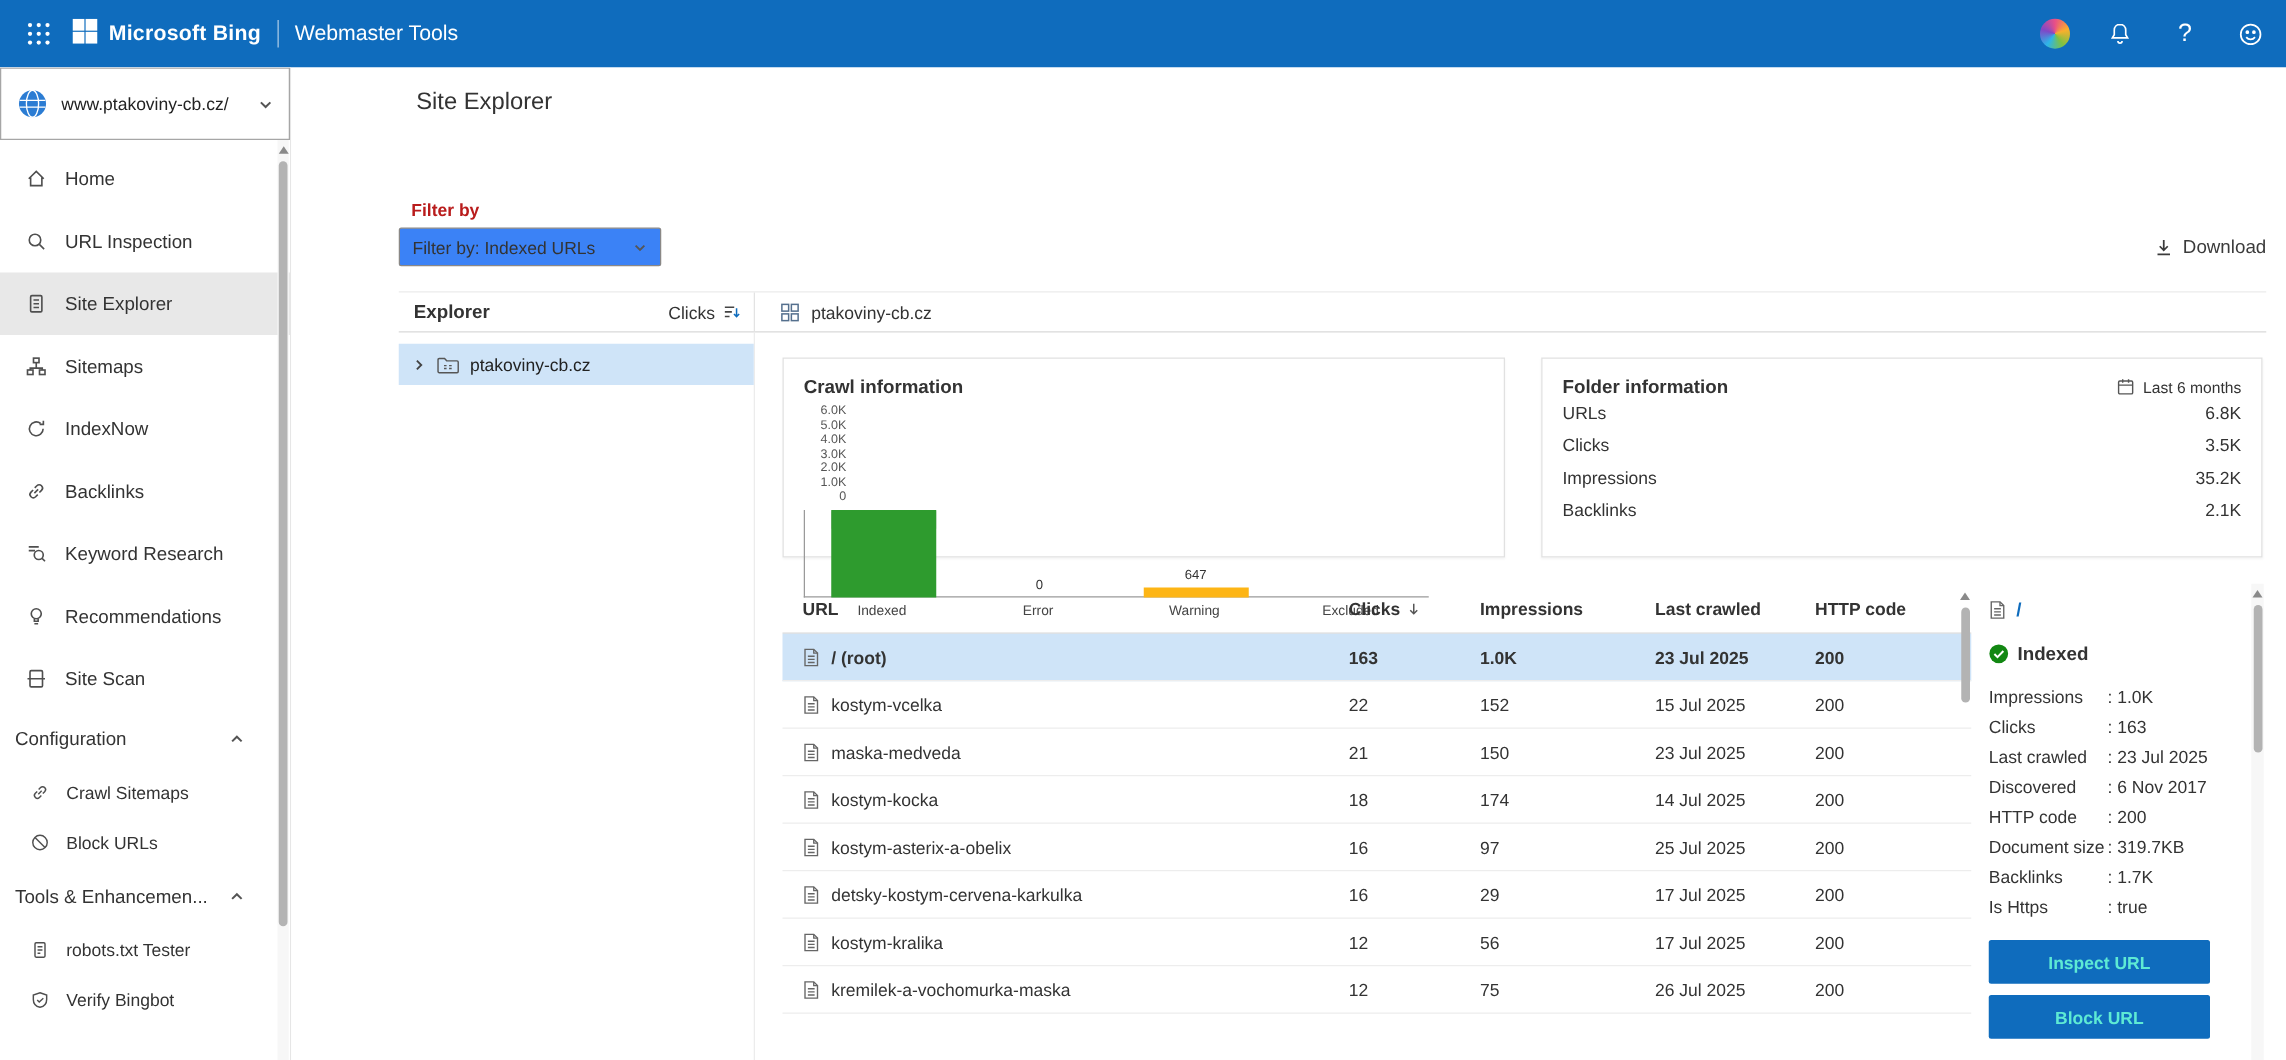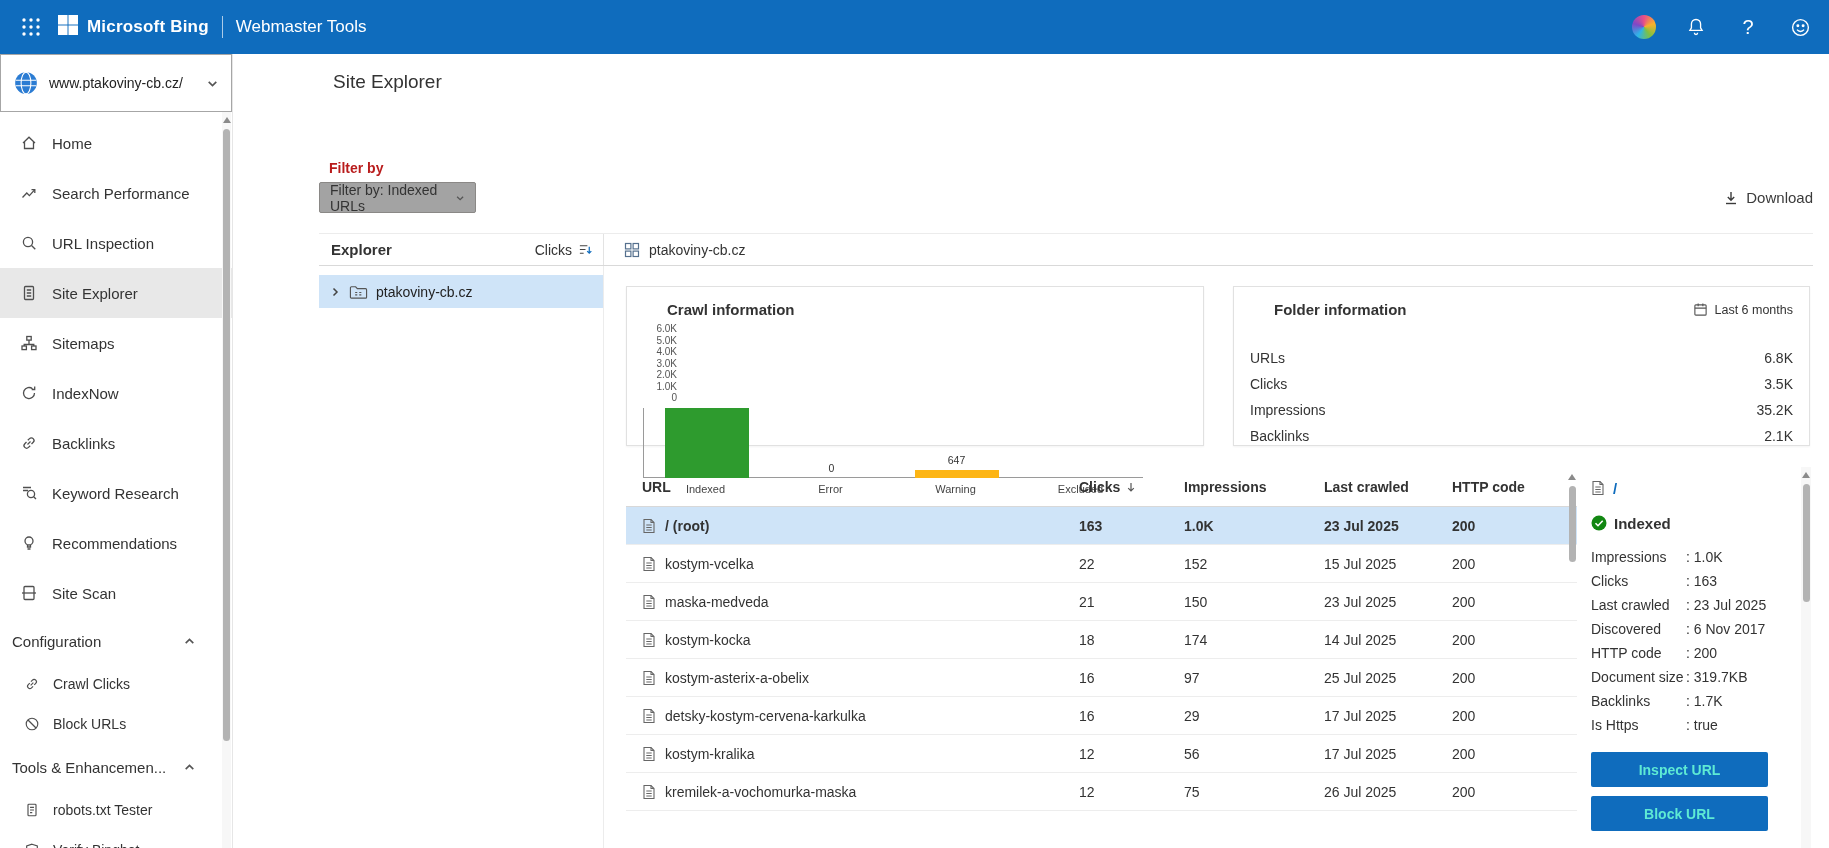--- a/index.html
+++ b/index.html
@@ -41,63 +41,63 @@
   .nav-icon { width:18px; height:18px; display:flex; align-items:center; justify-content:center; flex:none; }
 
   .v-scrollbar { position:absolute; top:58px; right:1px; bottom:0; width:9px; background:#f7f7f7; }
   .sb-up { width:0; height:0; border-left:4px solid transparent; border-right:4px solid transparent;
     border-bottom:6px solid #8a8a8a; margin:5px auto 0; }
   .sb-thumb { width:7px; margin:6px auto 0; background:#b3b3b3; border-radius:4px; }
 
   
   .page-title { position:absolute; left:100px; top:17px; font-size:19px; font-weight:400; color:#333; }
   .filter-label { position:absolute; left:96px; top:106px; font-size:14px; font-weight:700; color:#b91c1c; }
-  .filter-dd { position:absolute; left:86px; top:128px; width:157px; height:31px; border:1px solid #8a8886;
+  .filter-dd { position:absolute; left:86px; top:128px; width:210px; height:31px; border:1px solid #8a8886;
     border-radius:2px; display:flex; align-items:center; justify-content:space-between;
-    padding:0 10px; font-size:14px; color:#333; background:#a3a3a3; cursor:pointer; }
+    padding:0 10px; font-size:14px; color:#333; background:#3b82f6; cursor:pointer; }
   .download { position:absolute; right:16px; top:128px; height:31px; display:flex; align-items:center;
     gap:7px; font-size:15px; color:#3b3b3b; cursor:pointer; }
 
   
   .band { position:absolute; left:86px; right:16px; top:179px; height:33px; display:flex;
     border-top:1px solid #ececec; border-bottom:1px solid #d9d9d9; }
   .band-explorer { width:285px; flex:none; border-right:1px solid #e3e3e3; display:flex;
     align-items:center; justify-content:space-between; padding:0 10px 0 12px; }
   .band-explorer .ttl { font-size:15px; font-weight:700; color:#333; }
   .band-sort { display:flex; align-items:center; gap:6px; font-size:14px; color:#333; cursor:pointer; }
   .band-site { flex:1; display:flex; align-items:center; gap:9px; padding-left:20px; font-size:14px; color:#333; }
 
   .explorer-col { position:absolute; left:86px; top:212px; bottom:0; width:285px; border-right:1px solid #ececec; }
   .tree-row { margin-top:9px; height:33px; background:#cfe4f8; display:flex; align-items:center;
     gap:8px; padding-left:10px; font-size:14px; color:#222; cursor:pointer; }
 
   
   .card { position:absolute; background:#fff; border:1px solid #e1e1e1; box-shadow:0 1px 2px rgba(0,0,0,.05); }
   .crawl-card { left:393px; top:232px; width:578px; height:160px; padding:14px 16px; }
   .folder-card { left:1000px; top:232px; width:577px; height:160px; padding:14px 16px; }
-  .card-title { font-size:15px; font-weight:700; color:#333;margin-left:24px; }
+  .card-title { font-size:15px; font-weight:700; color:#333; }
   .card-head { display:flex; align-items:center; justify-content:space-between; }
   .period { display:flex; align-items:center; gap:6px; font-size:12.5px; color:#333; }
 
   
   .chart { display:flex; margin-top:10px;flex-direction:column; }
   .yaxis { width:40px; height:80px; display:flex; flex-direction:column; justify-content:space-between;
     align-items:flex-end; padding-right:6px; font-size:10px; color:#555; transform:translateY(-5px); }
   .plot { position:relative; width:500px; height:70px; border-left:1px solid #9a9a9a; border-bottom:1px solid #9a9a9a;
     display:flex; }
   .slot { position:relative; width:125px; height:70px; }
   .bar { position:absolute; bottom:0; left:50%; transform:translateX(-50%); width:84px; }
   .bar-label { position:absolute; left:50%; transform:translateX(-50%); width:84px; text-align:center;
     font-size:10.5px; line-height:14px; color:#333; }
   .bar-label.inside { color:#fff; font-weight:700; background:rgba(0,0,0,.22); }
   .xaxis { display:flex; margin-top:5px; }
   .xaxis span { width:125px; text-align:center; font-size:11px; color:#444; }
 
   
-  .f-rows { margin-top:32px; }
+  .f-rows { margin-top:4px; }
   .f-row { display:flex; justify-content:space-between; font-size:14px; color:#333; margin-bottom:10px; }
 
   
   .table { position:absolute; left:393px; top:413px; width:951px; bottom:0; }
   .t-head, .t-row { display:grid; grid-template-columns:437px 105px 140px 128px 1fr; align-items:center; }
   .t-head { height:40px; border-bottom:1px solid #d8d8d8; font-size:14px; font-weight:700; color:#333; }
   .t-head > div, .t-row > div { padding-left:16px; }
   .th-clicks { display:flex; align-items:center; gap:5px; cursor:pointer; }
   .t-row { height:38px; border-bottom:1px solid #ededed; font-size:14px; color:#333; cursor:pointer; }
   .t-row.selected { background:#cfe4f8; font-weight:700; }
@@ -196,29 +196,20 @@
         <span class="nav-icon">
             <svg width="18" height="18" viewBox="0 0 18 18" fill="none" stroke="#4f4f4f" stroke-width="1.3">
               <path d="M3 9 9 3.2 15 9M4.5 8v6.5h9V8"></path>
             </svg>
           </span>
         <span>Home</span>
       </div>
       <div class="nav-item">
         <span class="nav-icon">
             <svg width="18" height="18" viewBox="0 0 18 18" fill="none" stroke="#4f4f4f" stroke-width="1.3">
-              <path d="M2.5 13.5 6.8 9l2.6 2.6 5.4-6"></path>
-              <path d="M11.5 5.6h3.3v3.3"></path>
-            </svg>
-          </span>
-        <span>Search Performance</span>
-      </div>
-      <div class="nav-item">
-        <span class="nav-icon">
-            <svg width="18" height="18" viewBox="0 0 18 18" fill="none" stroke="#4f4f4f" stroke-width="1.3">
               <circle cx="8" cy="8" r="4.6"></circle>
               <path d="M11.5 11.5 15.3 15.3"></path>
             </svg>
           </span>
         <span>URL Inspection</span>
       </div>
       <div class="nav-item selected">
         <span class="nav-icon">
             <svg width="18" height="18" viewBox="0 0 18 18" fill="none" stroke="#4f4f4f" stroke-width="1.3">
               <rect x="4.5" y="2.5" width="9" height="13" rx="1"></rect>
@@ -293,21 +284,21 @@
           </svg>
       </div>
       <div class="nav-sub">
         <span class="nav-icon">
             <svg width="16" height="16" viewBox="0 0 18 18" fill="none" stroke="#4f4f4f" stroke-width="1.3">
               <path d="M7.5 10.5 10.5 7.5"></path>
               <path d="M6.5 8 4.8 9.7a2.6 2.6 0 0 0 3.7 3.7l1.7-1.7"></path>
               <path d="M11.5 10 13.2 8.3a2.6 2.6 0 0 0-3.7-3.7L7.8 6.3"></path>
             </svg>
           </span>
-        <span>Crawl Clicks</span>
+        <span>Crawl Sitemaps</span>
       </div>
       <div class="nav-sub">
         <span class="nav-icon">
             <svg width="16" height="16" viewBox="0 0 18 18" fill="none" stroke="#4f4f4f" stroke-width="1.3">
               <circle cx="9" cy="9" r="6.5"></circle>
               <path d="M4.5 4.5 13.5 13.5"></path>
             </svg>
           </span>
         <span>Block URLs</span>
       </div>

